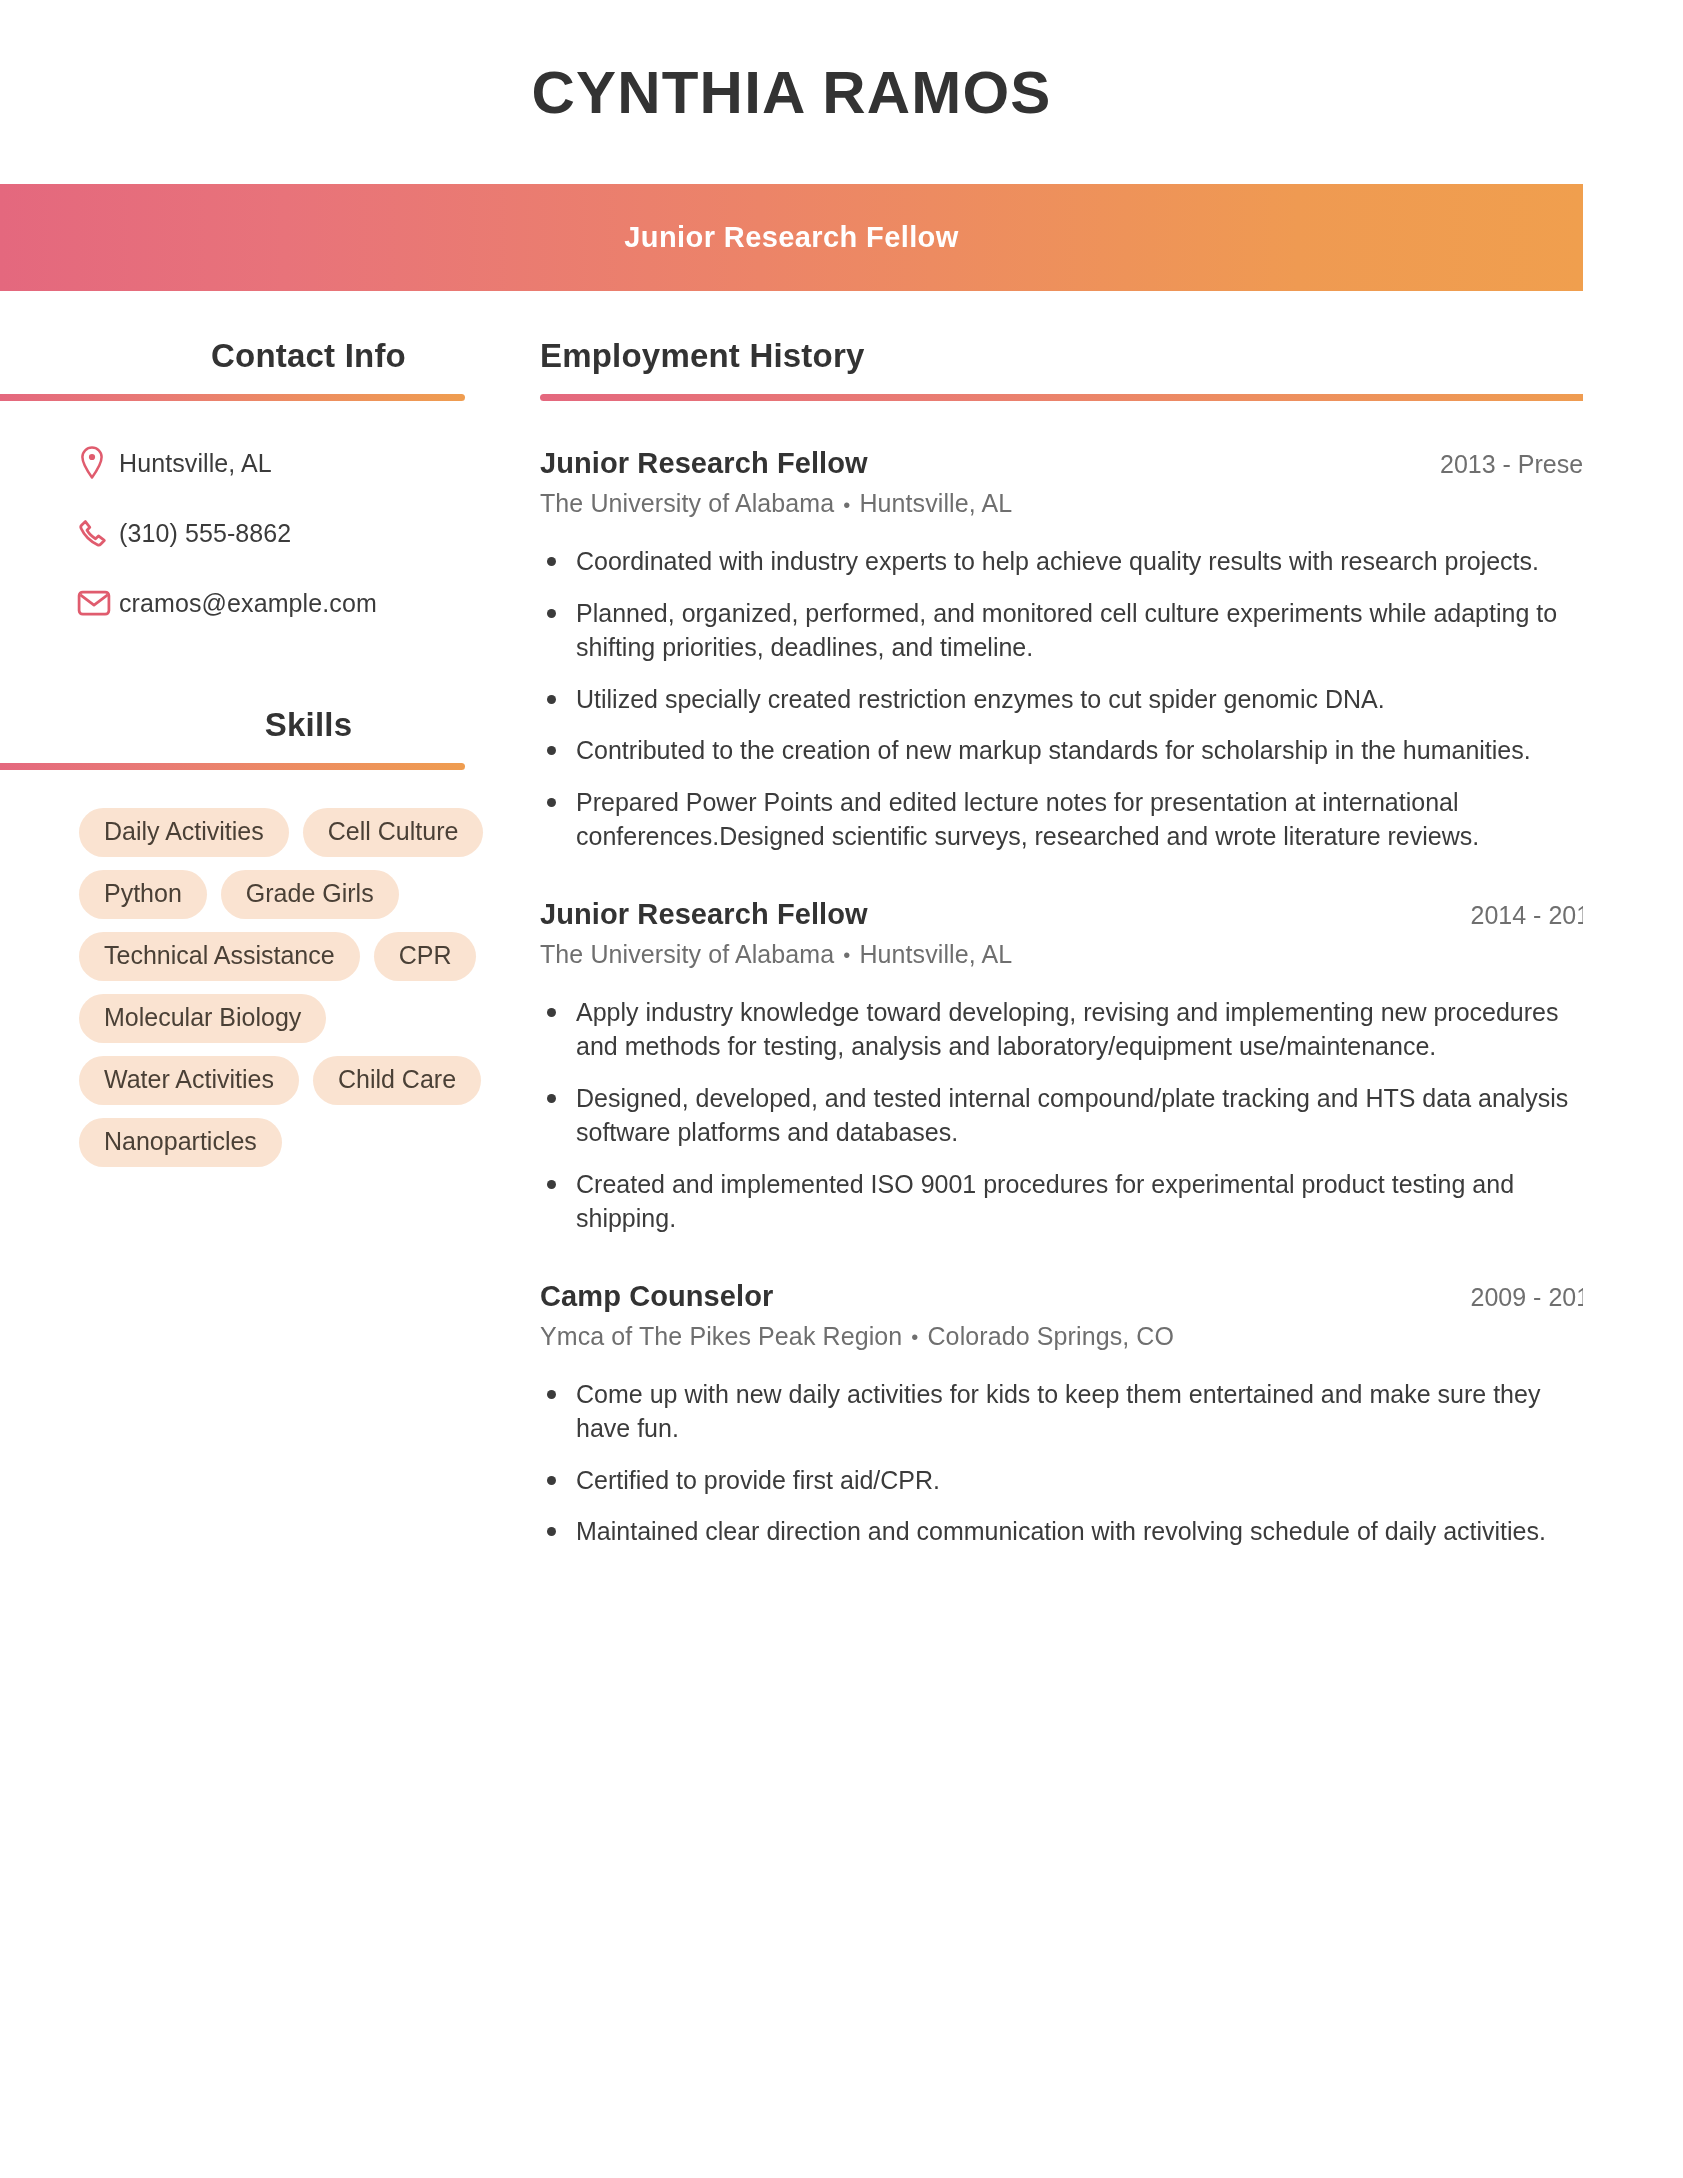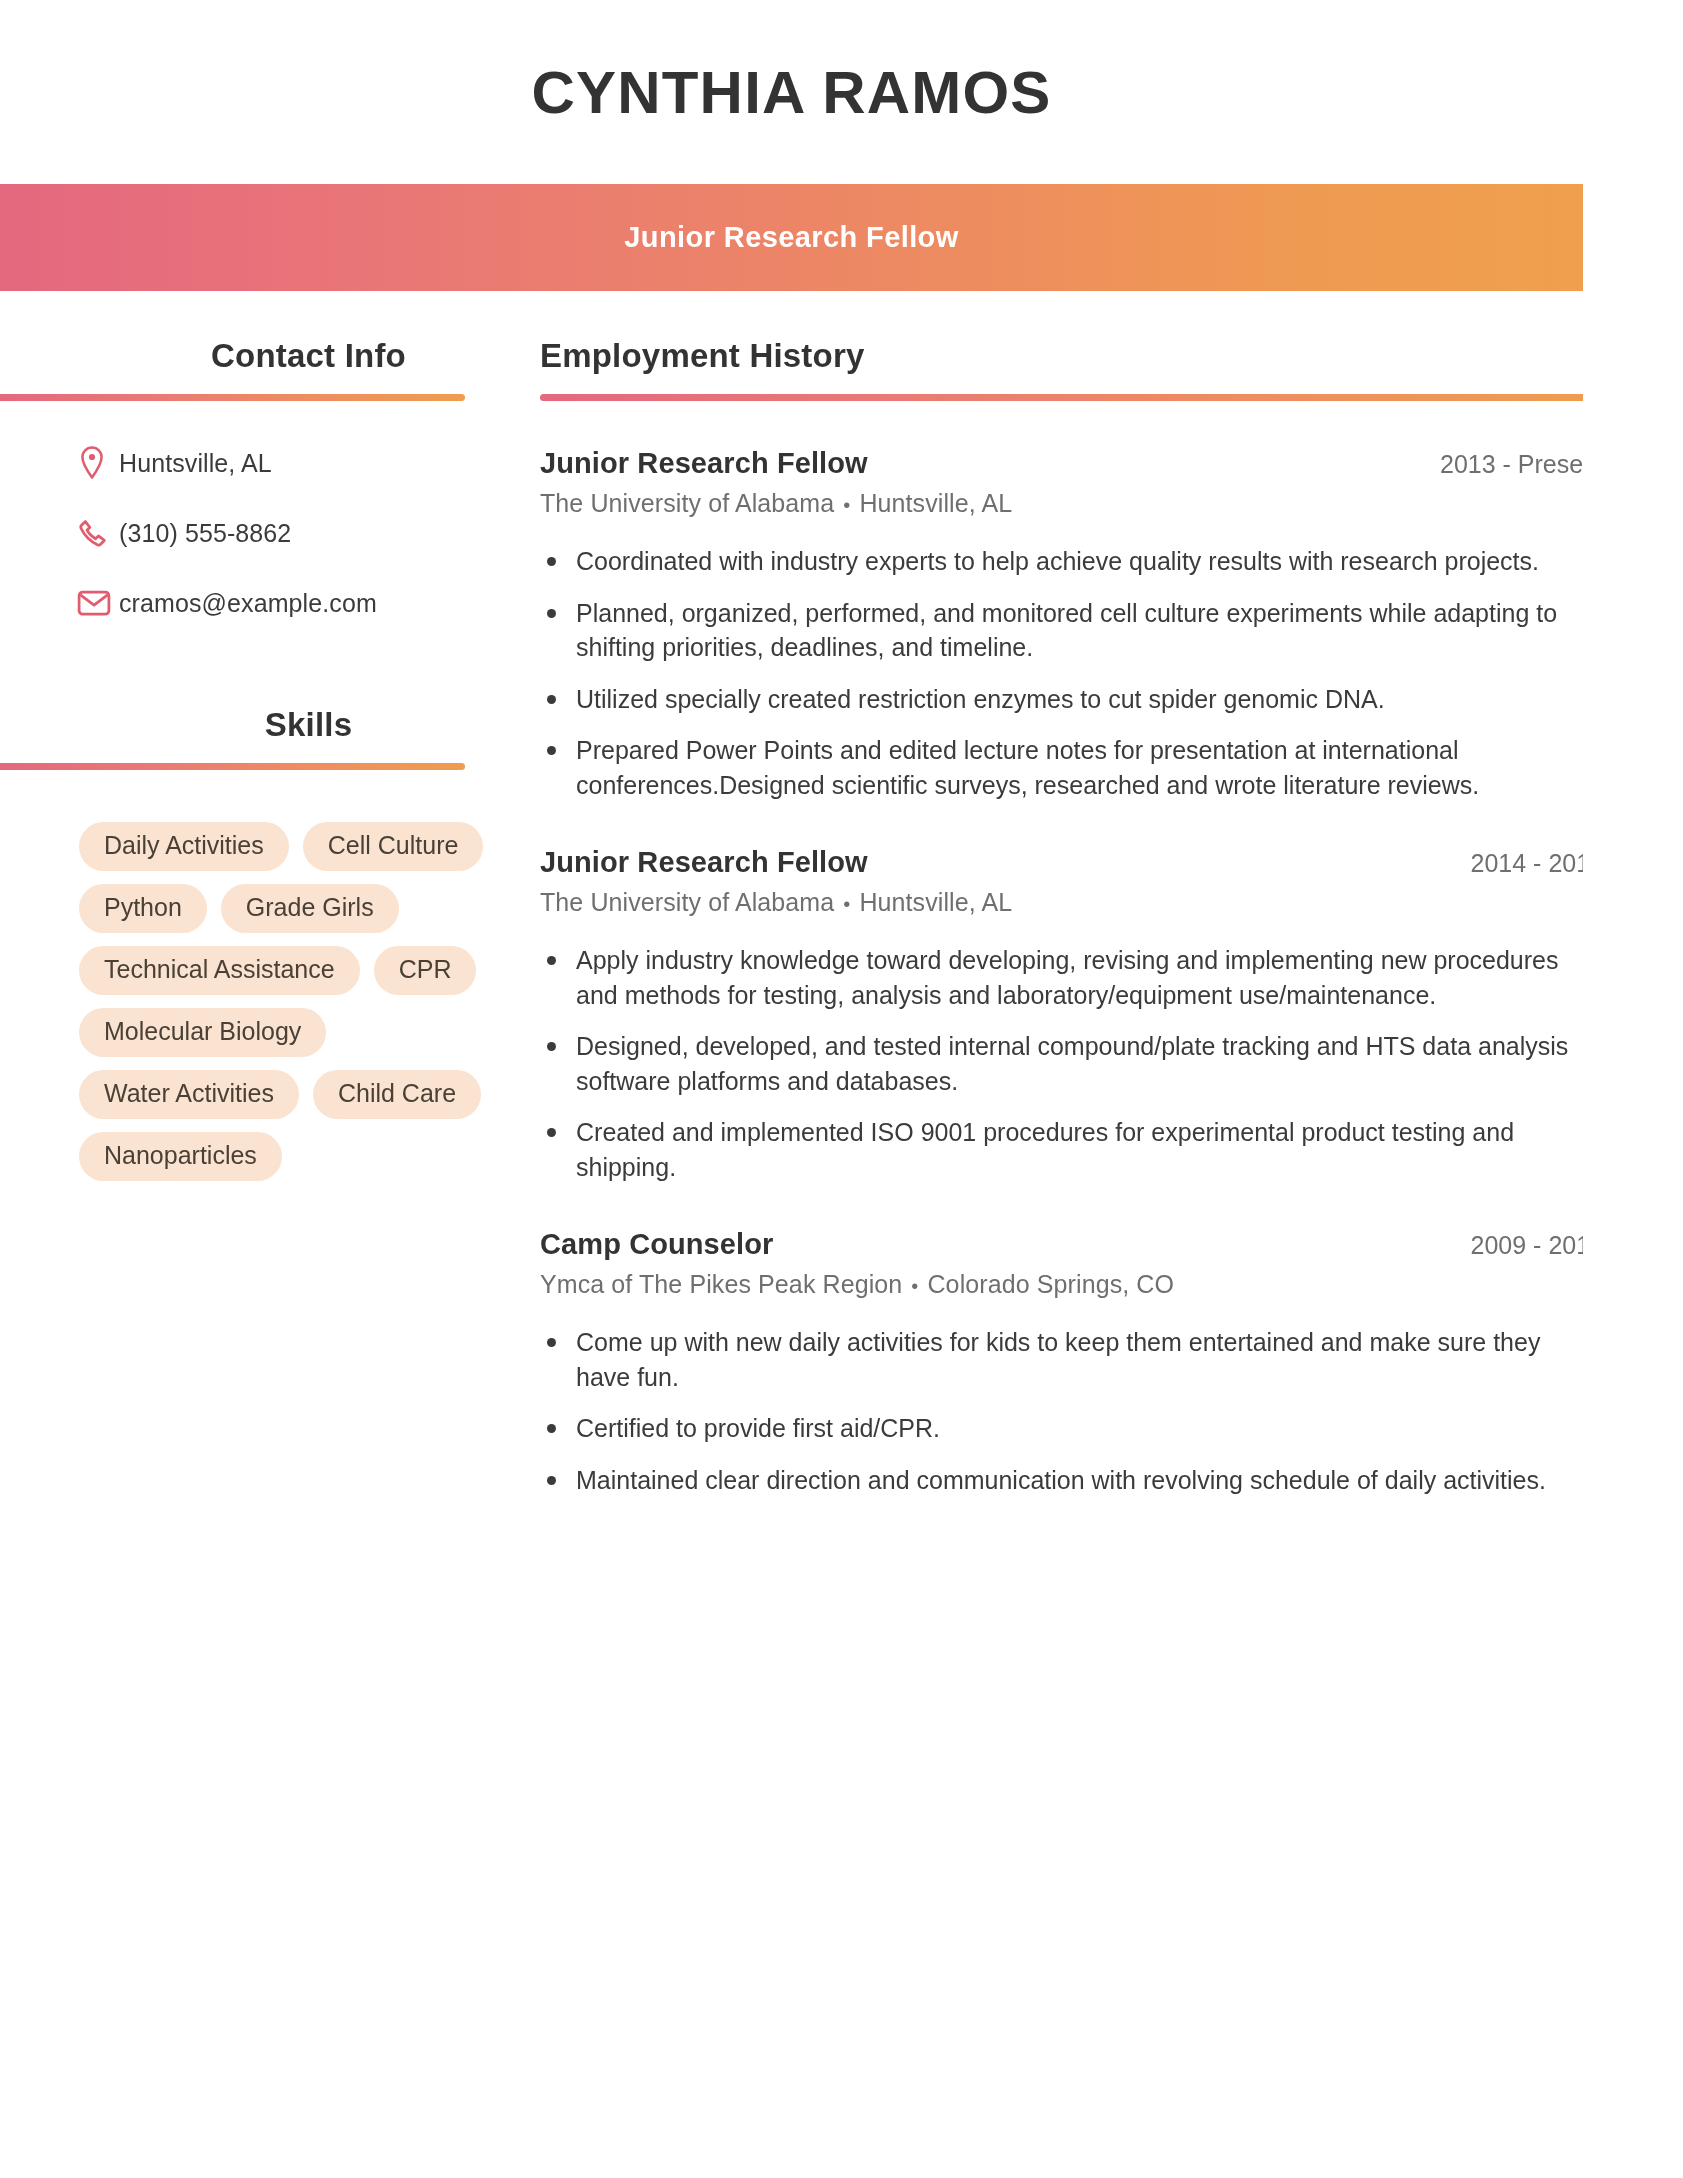--- a/index.html
+++ b/index.html
@@ -73,21 +73,21 @@
   }
   .c-text {
     font-size:25px;
     color:#3b3b3b;
     letter-spacing:0.1px;
   }
 
   
   .skills-block { margin-top:79px; }
   .skills-wrap {
-    margin-top:52px;
+    margin-top:38px;
     padding-left:79px;
     padding-right:30px;
     display:flex; flex-wrap:wrap;
     gap:13px 14px;
   }
   .pill {
     background:#fae3d1;
     color:#4a4036;
     border-radius:30px;
     padding:11px 25px 13px;
@@ -213,20 +213,21 @@
             <article class="job">
               <div class="job-head">
                 <div class="job-role">Junior Research Fellow</div>
                 <div class="job-dates">2013 - Present</div>
               </div>
               <div class="job-sub"><span>The University of Alabama</span><span class="dot">•</span><span>Huntsville, AL</span></div>
               <ul class="bullets">
                 <li>Coordinated with industry experts to help achieve quality results with research projects.</li>
                 <li>Planned, organized, performed, and monitored cell culture experiments while adapting to shifting priorities, deadlines, and timeline.</li>
                 <li>Utilized specially created restriction enzymes to cut spider genomic DNA.</li>
+                <li>Contributed to the creation of new markup standards for scholarship in the humanities.</li>
                 <li>Prepared Power Points and edited lecture notes for presentation at international conferences.Designed scientific surveys, researched and wrote literature reviews.</li>
               </ul>
             </article>
             <article class="job">
               <div class="job-head">
                 <div class="job-role">Junior Research Fellow</div>
                 <div class="job-dates">2014 - 2018</div>
               </div>
               <div class="job-sub"><span>The University of Alabama</span><span class="dot">•</span><span>Huntsville, AL</span></div>
               <ul class="bullets">

